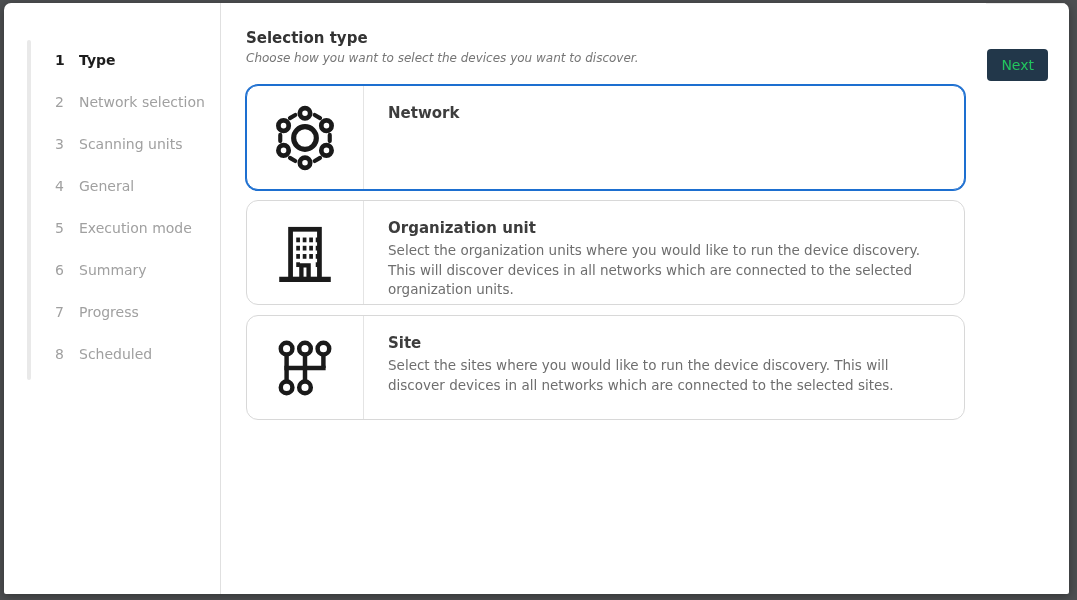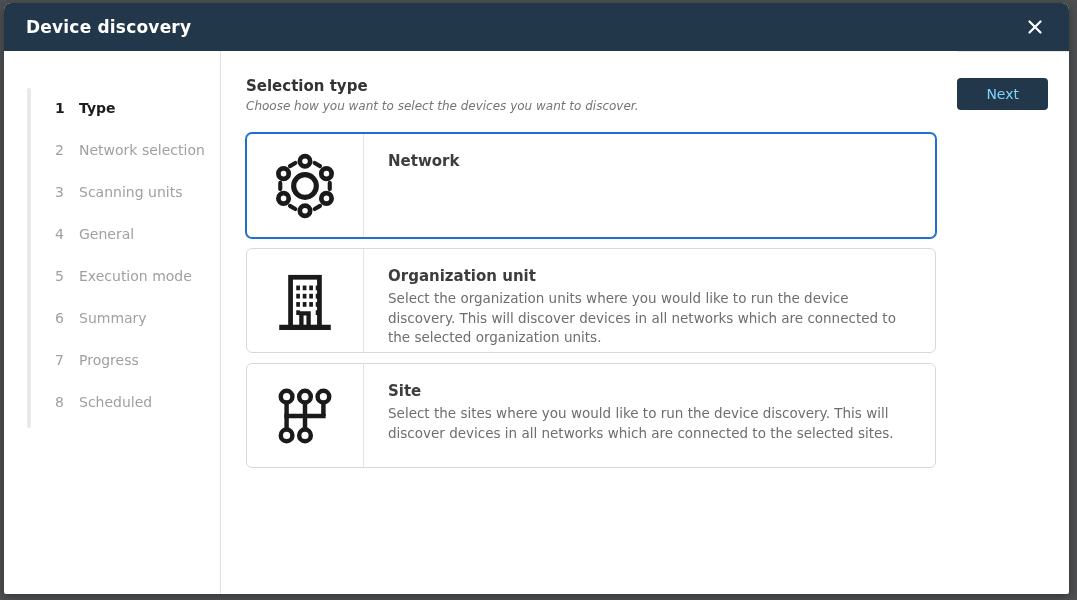--- a/index.html
+++ b/index.html
@@ -78,21 +78,21 @@
   }
   .section-title { font-size: 15px; font-weight: bold; color: #333333; }
   .section-subtitle { font-size: 12px; color: #757575; margin-top: 4px; font-style: italic; }
 
   
   .options { margin-top: 20px; }
   .option-card {
     display: flex;
     height: 105px;
     border: 1px solid #d8d8d8;
-    border-radius: 6px;
+    border-radius: 12px;
     margin-bottom: 10px;
     background: #ffffff;
     cursor: pointer;
     overflow: hidden;
   }
   .option-card.selected {
     border-color: #1d6fd0;
     box-shadow: 0 0 0 1px #1d6fd0;
   }
   .option-icon {
@@ -110,43 +110,35 @@
   }
 
   
   .modal-footer {
     flex: 0 0 83px;
     border-top: 1px solid #e9e9e9;
     display: flex; align-items: flex-start; justify-content: flex-end;
     padding: 26px 21px 0 0;
   }
   .next-btn {
-    background: #22374a; color: #7dd3fc;
+    background: #22374a; color: #22c55e;
     border: none; border-radius: 4px;
     font-family: inherit;
     font-size: 14px;
-    padding: 8px 29px;
+    padding: 8px 14px;
     cursor: pointer;
+    margin-top: 19px;
   }
 </style>
 </head>
 <body>
 
 <div class="stage">
   <div class="modal">
 
-    <div class="modal-header">
-      <span class="modal-title">Device discovery</span>
-      <button class="close-btn" aria-label="Close">
-        <svg width="16" height="16" viewBox="0 0 16 16">
-          <line x1="2.5" y1="2.5" x2="13.5" y2="13.5" stroke="#ffffff" stroke-width="2.2" stroke-linecap="round"></line>
-          <line x1="13.5" y1="2.5" x2="2.5" y2="13.5" stroke="#ffffff" stroke-width="2.2" stroke-linecap="round"></line>
-        </svg>
-      </button>
-    </div>
 
     <div class="modal-body">
 
       <ul class="stepper" id="steps-list">
           <li class="step-item active">
     <span class="step-num">1</span>
     <span class="step-label">Type</span>
   </li>
           <li class="step-item">
     <span class="step-num">2</span>

